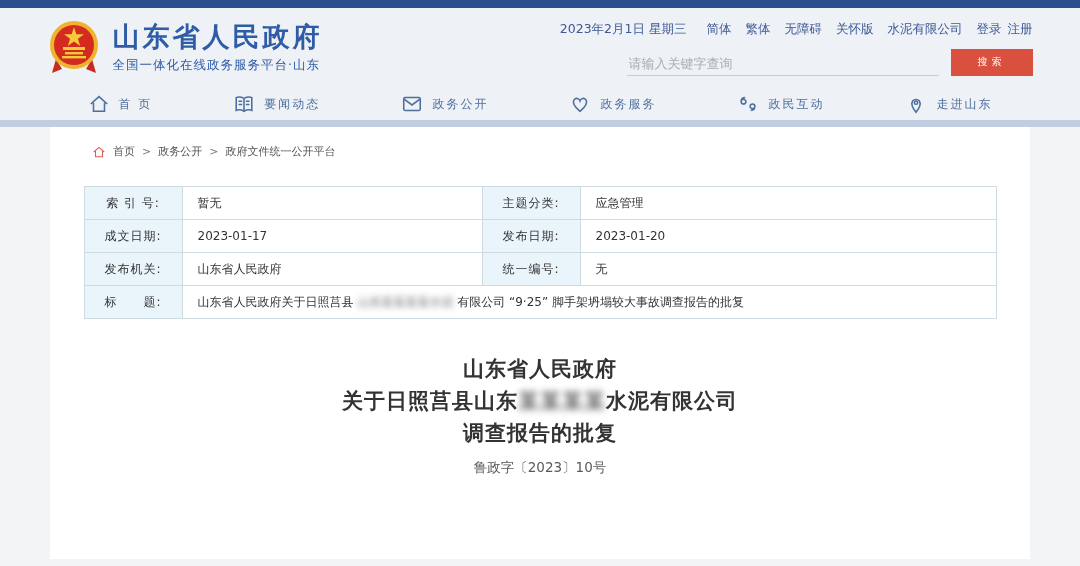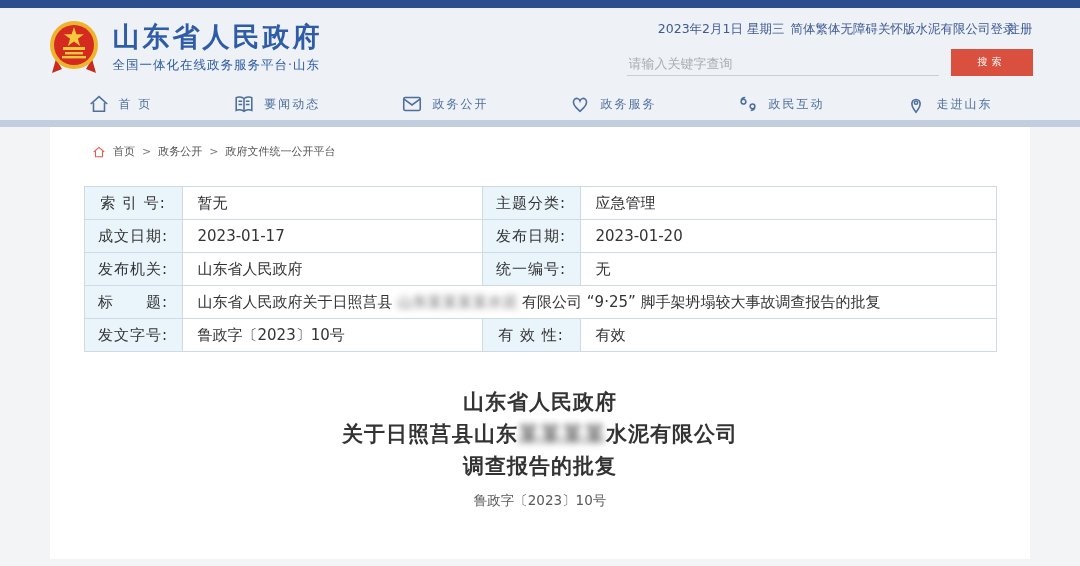--- a/index.html
+++ b/index.html
@@ -21,21 +21,21 @@
   .emblem { width: 52px; height: 58px; margin-right: 13px; flex: 0 0 auto; }
   .brand-text .site-name {
     font-size: 27px; font-weight: bold; color: #2e5ca6; letter-spacing: 3px; line-height: 1.1;
   }
   .brand-text .site-sub {
     font-size: 12.5px; color: #2e5ca6; margin-top: 5px; letter-spacing: 1px;
   }
   .header-right { text-align: right; }
   .top-links {
     font-size: 12.5px; color: #3d5a96; display: flex; justify-content: flex-end;
-    align-items: center; white-space: nowrap;
+    align-items: center; gap: 14px; white-space: nowrap;
   }
   .top-links .date-text { margin-right: 6px; }
   .top-links span { cursor: default; }
   .top-links .lnk { cursor: pointer; }
   .top-links .lnk-tight { margin-left: -8px; }
   .search-row { margin-top: 11px; display: flex; align-items: flex-end; justify-content: flex-end; }
   .search-input {
     width: 312px; border: none; outline: none; background: transparent;
     border-bottom: 1px solid #c9cdd4; font-size: 13px; padding: 4px 2px; color: #666;
     margin-right: 12px; font-family: inherit;
@@ -68,21 +68,21 @@
   }
   .breadcrumb svg { width: 14px; height: 14px; stroke: #e05c4e; fill: none; stroke-width: 1.8; }
   .breadcrumb .sep { color: #777; }
   .breadcrumb .crumb { cursor: pointer; }
 
   
   table.doc-table {
     width: 896px; margin: 27px auto 0; border-collapse: collapse; table-layout: fixed;
   }
   .doc-table td {
-    border: 1px solid #cfdbe2; height: 33px; font-size: 15px; color: #333;
+    border: 1px solid #cfdbe2; height: 33px; font-size: 12px; color: #333;
   }
   .doc-table td.lbl {
     background: #e9f4fb; width: 98px; text-align: center; letter-spacing: 1px;
   }
   .doc-table td.val { padding-left: 15px; }
   .doc-table td.w1 { width: 300px; }
   .doc-table td.w2 { width: 416px; margin-left: 18px; }
   .redacted { filter: blur(3px); opacity: .75; }
   .valid-red { color: #e8442e; }
 
@@ -213,26 +213,20 @@
       <td class="val w2">无</td>
     </tr>
     <tr>
       <td class="lbl">标　　题:</td>
       <td class="val" colspan="3">
         <span>山东省人民政府关于日照莒县</span>
         <span class="redacted">山东某某某某水泥</span>
         <span>有限公司 “9·25” 脚手架坍塌较大事故调查报告的批复</span>
       </td>
     </tr>
-    <tr>
-      <td class="lbl">发文字号:</td>
-      <td class="val w1">鲁政字〔2023〕10号</td>
-      <td class="lbl">有 效 性:</td>
-      <td class="val w2 valid-red">有效</td>
-    </tr>
   </tbody>
     </table>
 
   <div class="doc-heading">
     <div class="h-line">山东省人民政府</div>
     <div class="h-line">
       <span>关于日照莒县山东</span><span class="redacted">某某某某</span><span>水泥有限公司</span>
     </div>
     <div class="h-line">调查报告的批复</div>
     <div class="doc-number">鲁政字〔2023〕10号</div>

